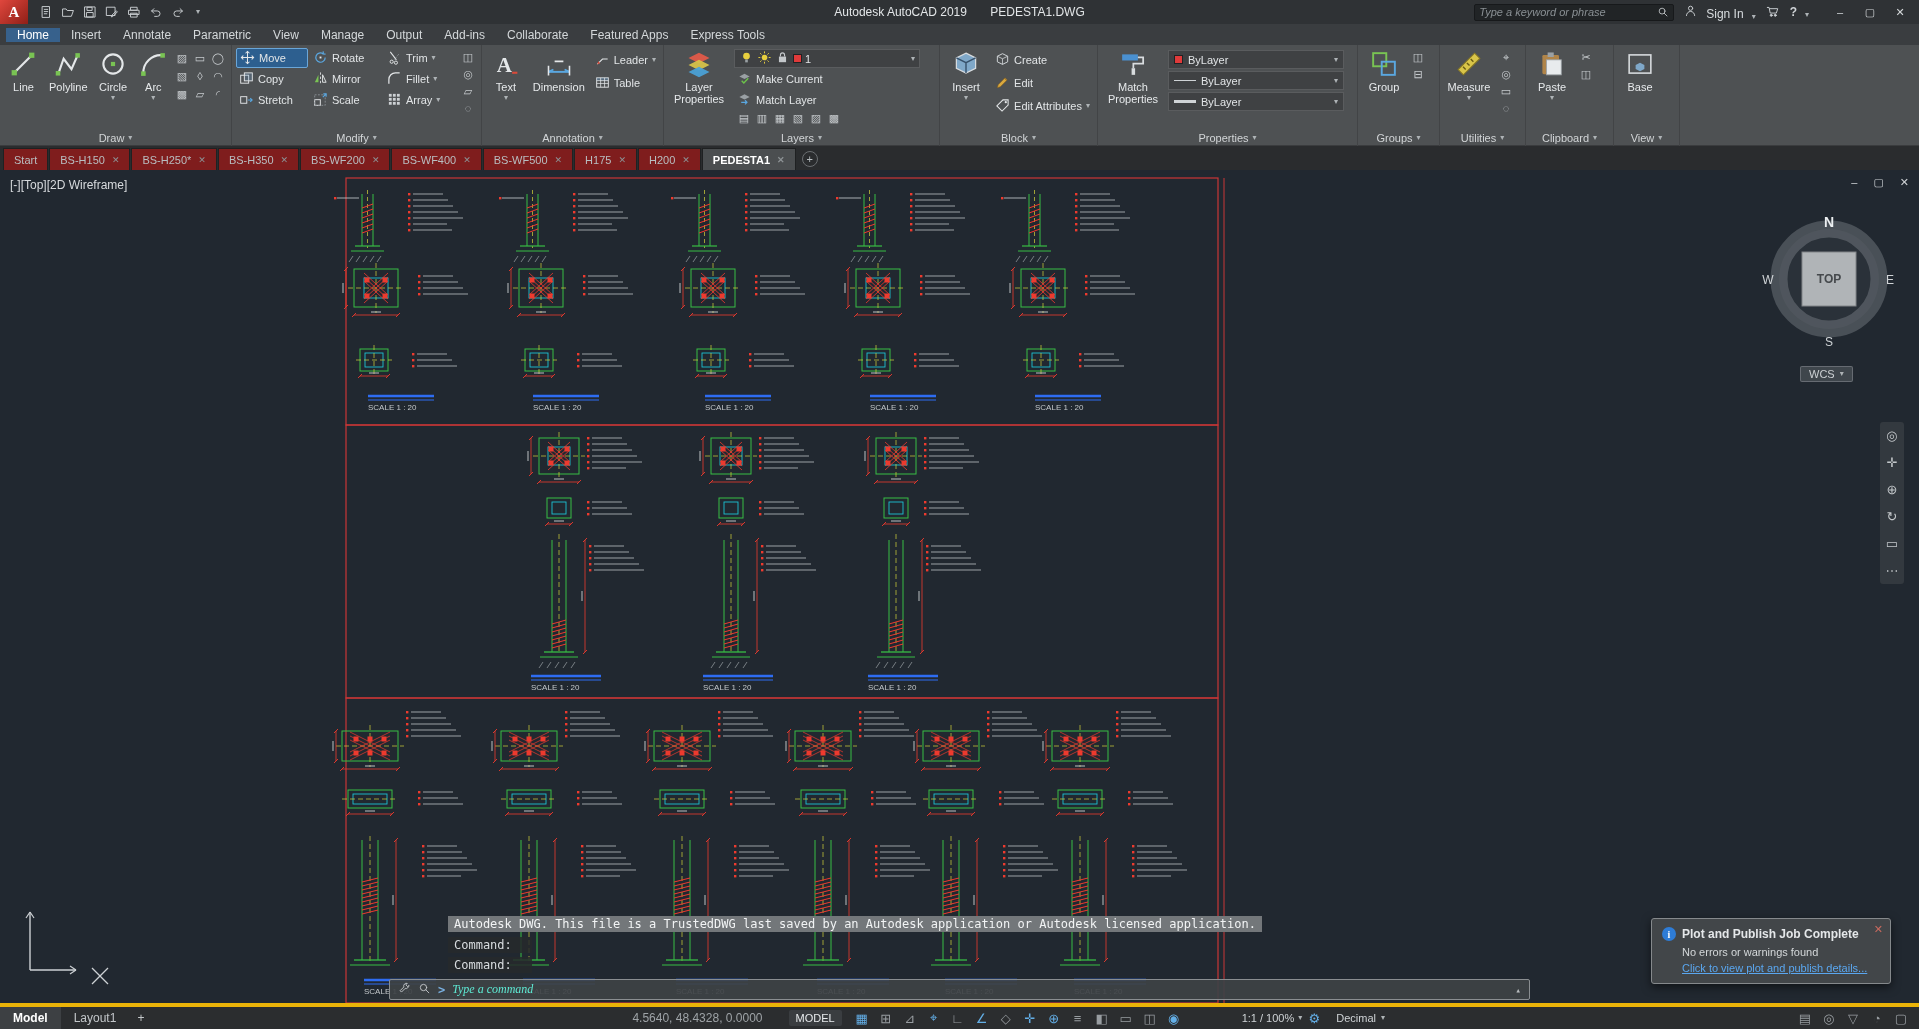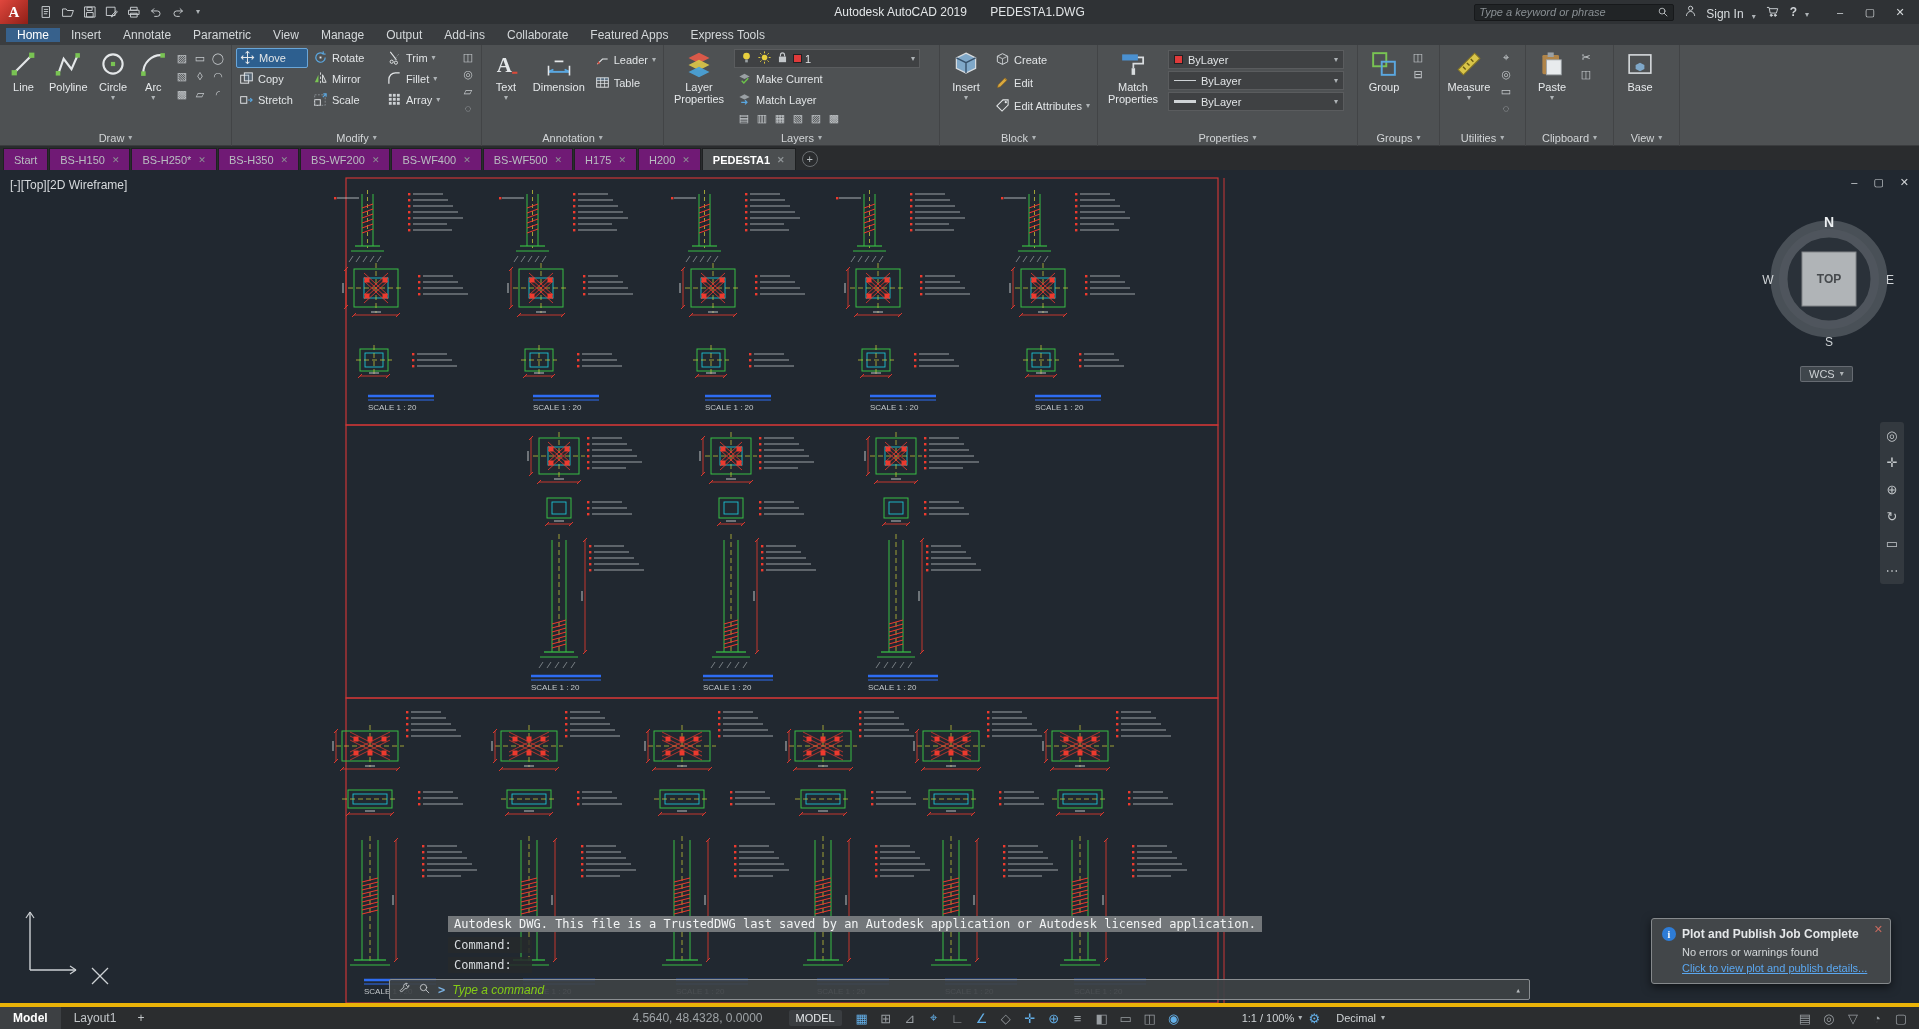--- a/index.html
+++ b/index.html
@@ -59,21 +59,21 @@
   .lrow{display:flex;gap:2px;padding-left:2px}
   .pcol{display:flex;flex-direction:column;gap:2px;padding-top:2px}
   .dd{display:flex;align-items:center;gap:5px;background:#3f4143;border:1px solid #5a5c5e;
     height:19px;width:176px;padding:0 5px;font-size:11px;color:#e2e5e7}
   .ltline{width:22px;height:0;border-top:1px solid #cfd3d6}
   .lwline{width:22px;height:3px;background:#cfd3d6}
   .filler{flex:1;border-right:none}
   
   #filetabs{position:absolute;top:146px;left:0;right:0;height:24px;background:#2a2c2e;
     display:flex;align-items:flex-end;gap:1px;padding-left:3px;z-index:37}
-  .ftab{height:22px;display:flex;align-items:center;gap:7px;padding:0 10px;background:#701a75;
+  .ftab{height:22px;display:flex;align-items:center;gap:7px;padding:0 10px;background:#7f1d1d;
     color:#b9bec1;font-size:11px;border:1px solid #1f2122;border-bottom:none}
   .ftab.active{background:#4b4e50;color:#fff;font-weight:bold}
   .ftab .x{font-size:9px;color:#8d9295}
   .newtab{width:16px;height:16px;border-radius:50%;border:1px solid #6a6e71;color:#b9bec1;
     display:flex;align-items:center;justify-content:center;font-size:11px;margin:0 0 3px 5px}
   
   #canvas{position:absolute;top:170px;left:0;right:0;height:833px;background:#212830;overflow:hidden}
   #cad{position:absolute;inset:0}
   .vplabel{position:absolute;left:10px;top:8px;font-size:12px;color:#d7dadd}
   .docwin{position:absolute;right:10px;top:6px;display:flex;gap:16px;color:#d0d4d7;font-size:11px}
@@ -89,21 +89,21 @@
     color:#c3c7ca;font-size:13px}
   
   #cmd{position:absolute;left:389px;top:747px;width:1141px;font-family:"DejaVu Sans Mono",monospace;font-size:12px}
   .cmd-hist{margin-left:59px;margin-bottom:2px;height:18px}
   .trusted{background:#73777a;color:#f2f4f5;padding:1px 6px}
   .cmdrow{background:rgba(38,41,44,.85);color:#d8dcdf;padding:1px 6px;display:inline-block;min-width:84px}
   .cmd-input{margin-top:4px;height:21px;background:rgba(62,66,69,.92);border:1px solid #8a8e91;
     border-radius:2px;display:flex;align-items:center;padding:0 8px;gap:7px;color:#cdd1d4}
   .cmd-input svg{width:13px;height:13px}
   .prompt{color:#7ab0e0;font-weight:bold}
-  .ghost{font-style:italic;color:#84cc16;font-family:Liberation Sans, sans-serif;font-size:12px}
+  .ghost{font-style:italic;color:#5eead4;font-family:Liberation Serif, serif;font-size:12px}
   .cmd-exp{margin-left:auto;color:#b8bcbf;font-size:9px}
   
   #toast{position:absolute;left:1651px;top:748px;width:240px;background:#424649;border:1px solid #85898c;
     border-radius:3px;box-shadow:0 3px 10px rgba(0,0,0,.55);padding:8px 10px;color:#e4e7e9;font-size:12px}
   .toast-title{font-weight:bold;display:flex;gap:6px;align-items:center;padding-right:12px}
   .info-i{width:14px;height:14px;border-radius:50%;background:#2e7cd6;color:#fff;font-size:10px;
     font-weight:bold;display:flex;align-items:center;justify-content:center;flex:none;font-family:"Liberation Serif",serif}
   .toast-msg{margin:5px 0 3px 20px;font-size:11px;color:#d4d8da}
   .toast-link{margin-left:20px;font-size:11px;color:#5aa7f0;text-decoration:underline;display:inline-block}
   .toast-x{position:absolute;top:4px;right:7px;color:#c96a5f;font-size:11px}

